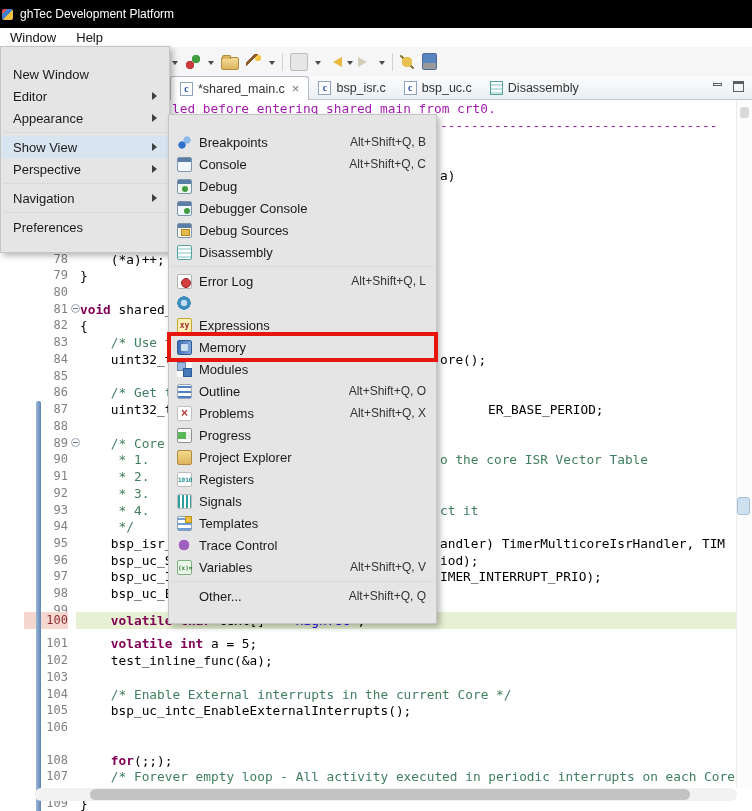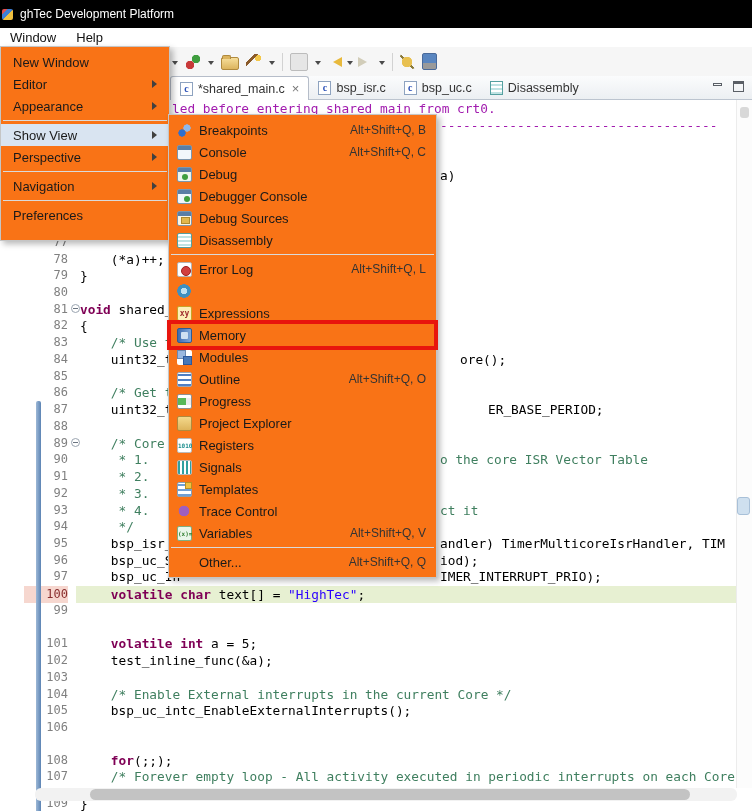--- a/index.html
+++ b/index.html
@@ -88,22 +88,22 @@
   .vruler{position:absolute;right:0;top:100px;width:15px;bottom:23px;background:#fcfcfc;
        border-left:1px solid #ececec;z-index:8}
   .v-marker{position:absolute;right:3px;top:107px;width:9px;height:11px;background:#d8d8d8;border-radius:3px;z-index:9}
   .v-thumb{position:absolute;right:2px;top:497px;width:11px;height:16px;background:#cfe0ef;
        border:1px solid #a8c0d8;border-radius:3px;z-index:9}
   .hscroll{position:absolute;left:35px;width:702px;top:788px;height:13px;background:#f2f2f2;
        border-radius:6px;z-index:8}
   .h-thumb{position:absolute;left:55px;width:600px;top:1px;height:11px;background:#c3c3c3;border-radius:6px}
 
   
-  .menu{position:absolute;background:#f97316;border:1px solid #c5c5c5;
-        box-shadow:3px 3px 6px rgba(0,0,0,.28);box-sizing:border-box;padding:4px 0}
+  .menu{position:absolute;background:#e5e5e5;border:1px solid #c5c5c5;
+        box-shadow:3px 3px 6px rgba(0,0,0,.28);box-sizing:border-box;padding:16px 0}
   #window-menu{left:0;top:46px;width:170px;z-index:50;padding-bottom:14px}
   .menu-item{height:22px;display:flex;align-items:center;padding:0 12px;font-size:13px;
         color:#1a1a1a;position:relative;cursor:default}
   .menu-item.highlight{background:#d9e4f1}
   .menu-sep{height:1px;background:#dadada;margin:3px 2px}
   .arrow-right{position:absolute;right:8px;width:0;height:0;border:4px solid transparent;
         border-left:5px solid #404040}
   #show-view-menu{left:168px;top:114px;width:269px;z-index:55}
   .sv-item{height:22px;display:flex;align-items:center;gap:7px;padding:0 10px 0 8px;
         font-size:13px;color:#1a1a1a;position:relative;cursor:default}
@@ -266,21 +266,21 @@
         <span class="gutter-num">82</span>
         <span class="code-text"><span class="code">{</span></span>
       </div>
       <div class="code-line" style="top: 334.22px;">
         <span class="gutter-num">83</span>
         <span class="code-text"><span class="code">    </span><span class="cm">/* Use th</span></span>
       </div>
       <div class="code-line" style="top: 350.95px;">
         <span class="gutter-num">84</span>
         <span class="code-text"><span class="code">    uint32_t</span></span>
-        <span class="frag code" style="left: 460px;">ore();</span>
+        <span class="frag code" style="left: 440px;">ore();</span>
       </div>
       <div class="code-line" style="top: 367.68px;">
         <span class="gutter-num">85</span>
       </div>
       <div class="code-line" style="top: 384.41px;">
         <span class="gutter-num">86</span>
         <span class="code-text"><span class="code">    </span><span class="cm">/* Get th</span></span>
       </div>
       <div class="code-line" style="top: 401.14px;">
         <span class="gutter-num">87</span>
@@ -332,21 +332,21 @@
         <span class="code-text"><span class="code">    bsp_uc_In</span></span>
         <span class="frag code" style="left: 440px;">IMER_INTERRUPT_PRIO);</span>
       </div>
       <div class="code-line" style="top: 585.17px;">
         <span class="gutter-num">98</span>
         <span class="code-text"><span class="code">    bsp_uc_En</span></span>
       </div>
       <div class="code-line" style="top: 601.9px;">
         <span class="gutter-num">99</span>
       </div>
-      <div class="code-line" style="top: 586px; padding-left: 20px;">
+      <div class="code-line" style="top: 612px; padding-left: 20px;">
         <div class="line-hl"></div>
         <span class="gutter-marker"></span>
         <span class="gutter-num gutter-num-red">100</span>
         <span class="code-text"><span class="code">    </span><span class="kw">volatile</span><span class="code"> </span><span class="kw">char</span><span class="code"> text[] = </span><span class="str">"HighTec"</span><span class="code">;</span></span>
       </div>
       <div class="code-line" style="top: 635.36px;">
         <span class="gutter-num">101</span>
         <span class="code-text"><span class="code">    </span><span class="kw">volatile</span><span class="code"> </span><span class="kw">int</span><span class="code"> a = 5;</span></span>
       </div>
       <div class="code-line" style="top: 652.09px;">
@@ -468,20 +468,25 @@
       <div class="sv-item">
         <span class="ic ic-modules"></span>
         <span class="sv-label">Modules</span>
       </div>
       <div class="sv-item">
         <span class="ic ic-outline"></span>
         <span class="sv-label">Outline</span>
         <span class="sv-accel">Alt+Shift+Q, O</span>
       </div>
       <div class="sv-item">
+        <span class="ic ic-problems"></span>
+        <span class="sv-label">Problems</span>
+        <span class="sv-accel">Alt+Shift+Q, X</span>
+      </div>
+      <div class="sv-item">
         <span class="ic ic-progress"></span>
         <span class="sv-label">Progress</span>
       </div>
       <div class="sv-item">
         <span class="ic ic-project-explorer"></span>
         <span class="sv-label">Project Explorer</span>
       </div>
       <div class="sv-item">
         <span class="ic ic-registers"></span>
         <span class="sv-label">Registers</span>

